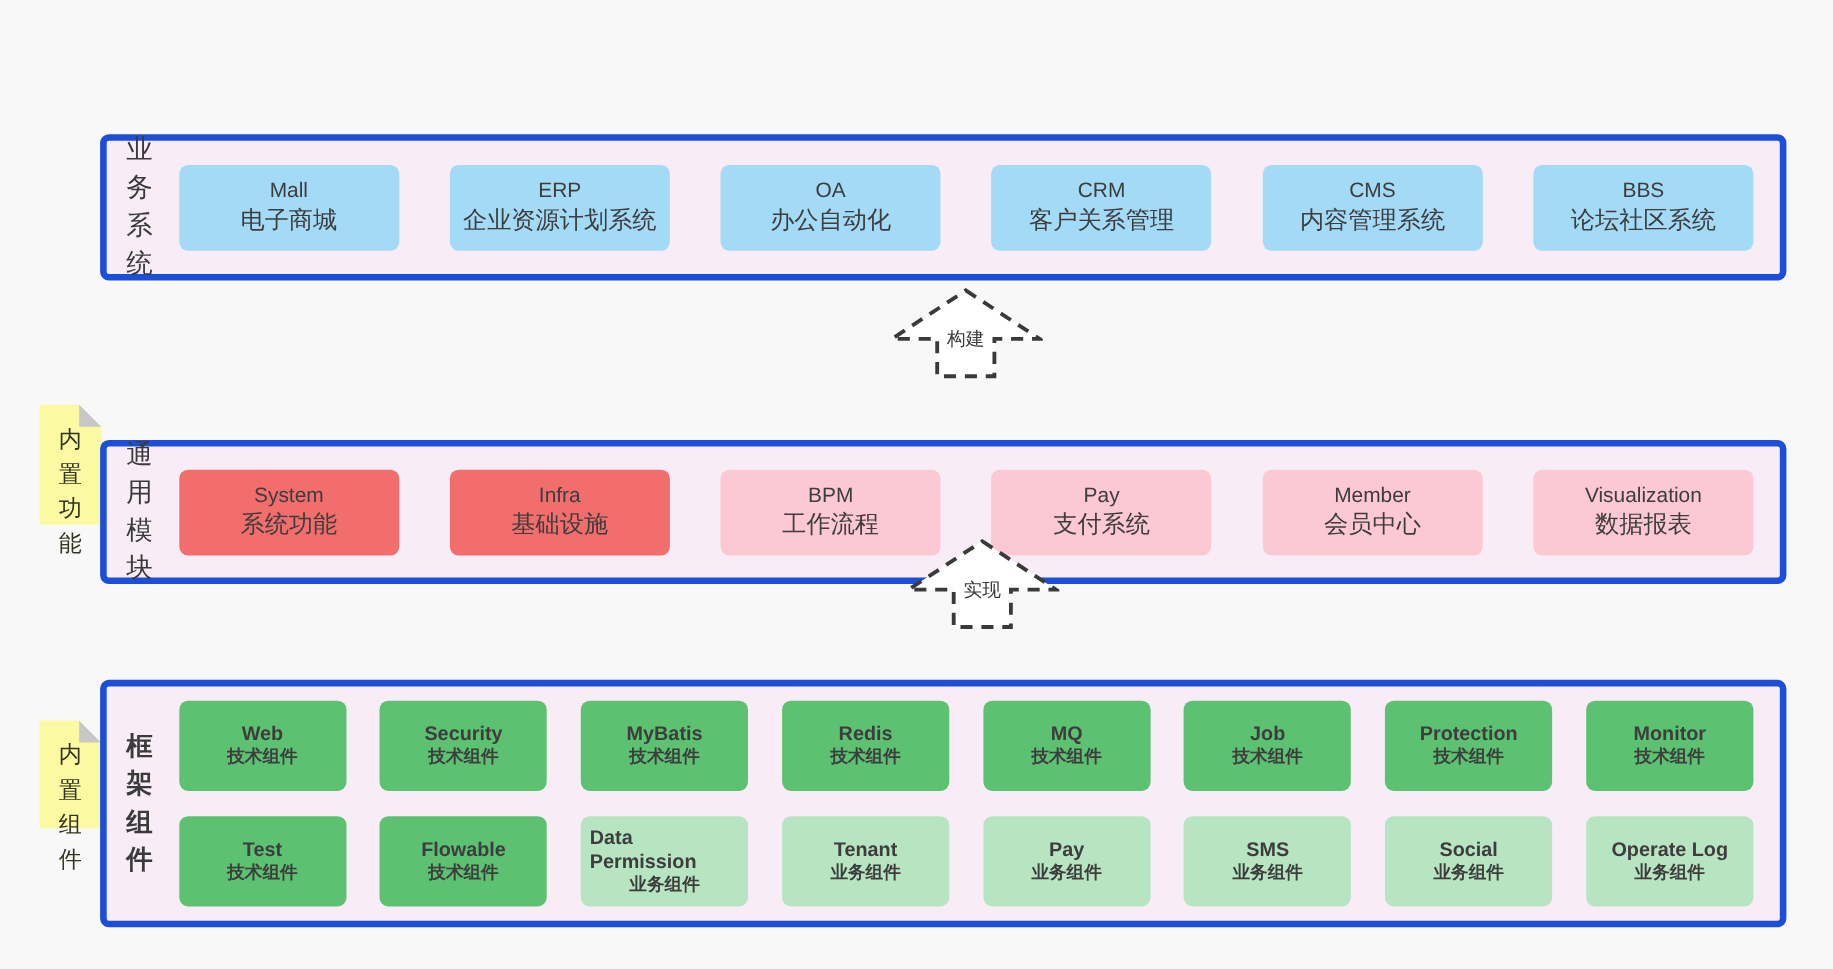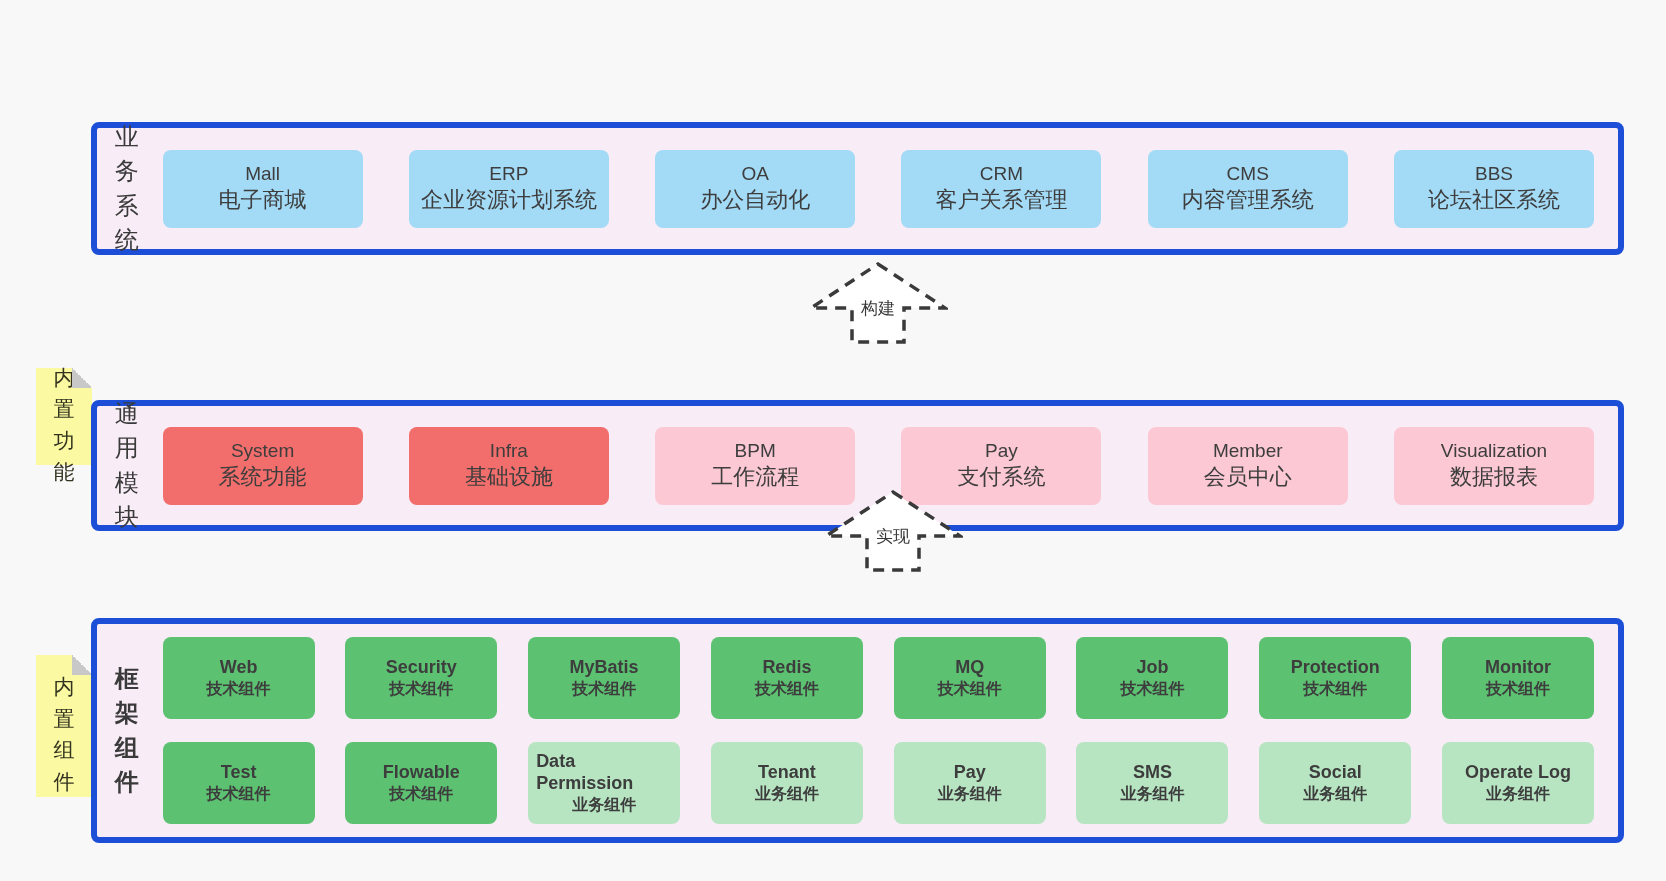--- a/index.html
+++ b/index.html
@@ -75,22 +75,22 @@
     display:flex;
     justify-content:center;
   }
   .sticky::before {
     content:"";
     position:absolute;
     top:0; right:0;
     width:20px; height:20px;
     background:linear-gradient(to bottom left, #f8f8f8 0 50%, #c8c8c8 50% 100%);
   }
-  .sticky-modules    { top:368px; height:97px;align-items:center; }
-  .sticky-components { top:655px; height:142px; }
+  .sticky-modules    { top:368px; height:109px; }
+  .sticky-components { top:655px; height:98px; }
   .sticky-text {
     width:1.15em;
     margin-top:16px;
     font-size:21px;
     line-height:1.5;
     word-break:break-all;
     text-align:center;
     color:#33331f;
   }
 

